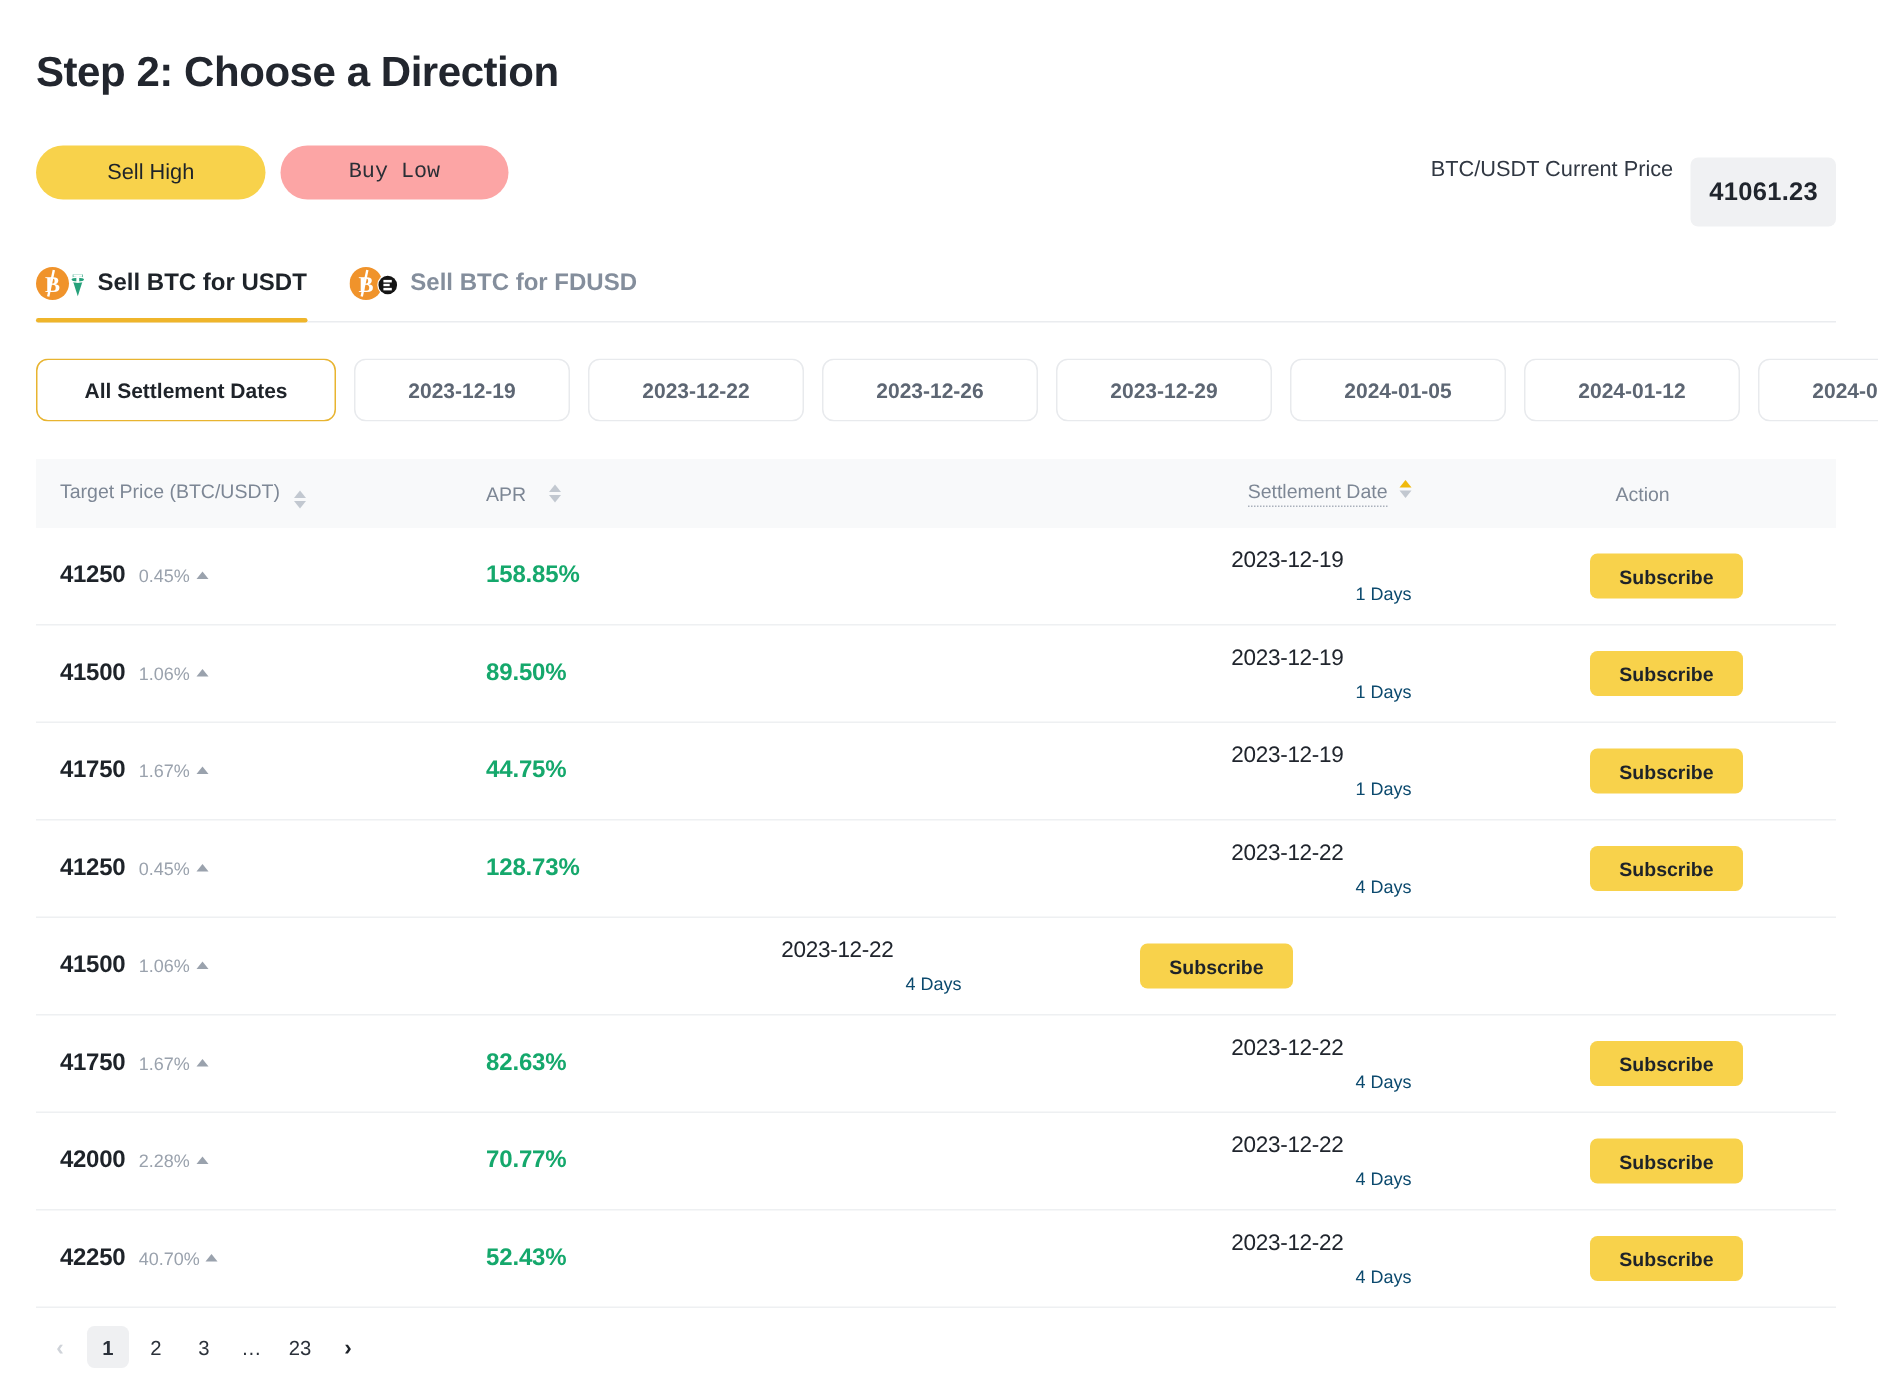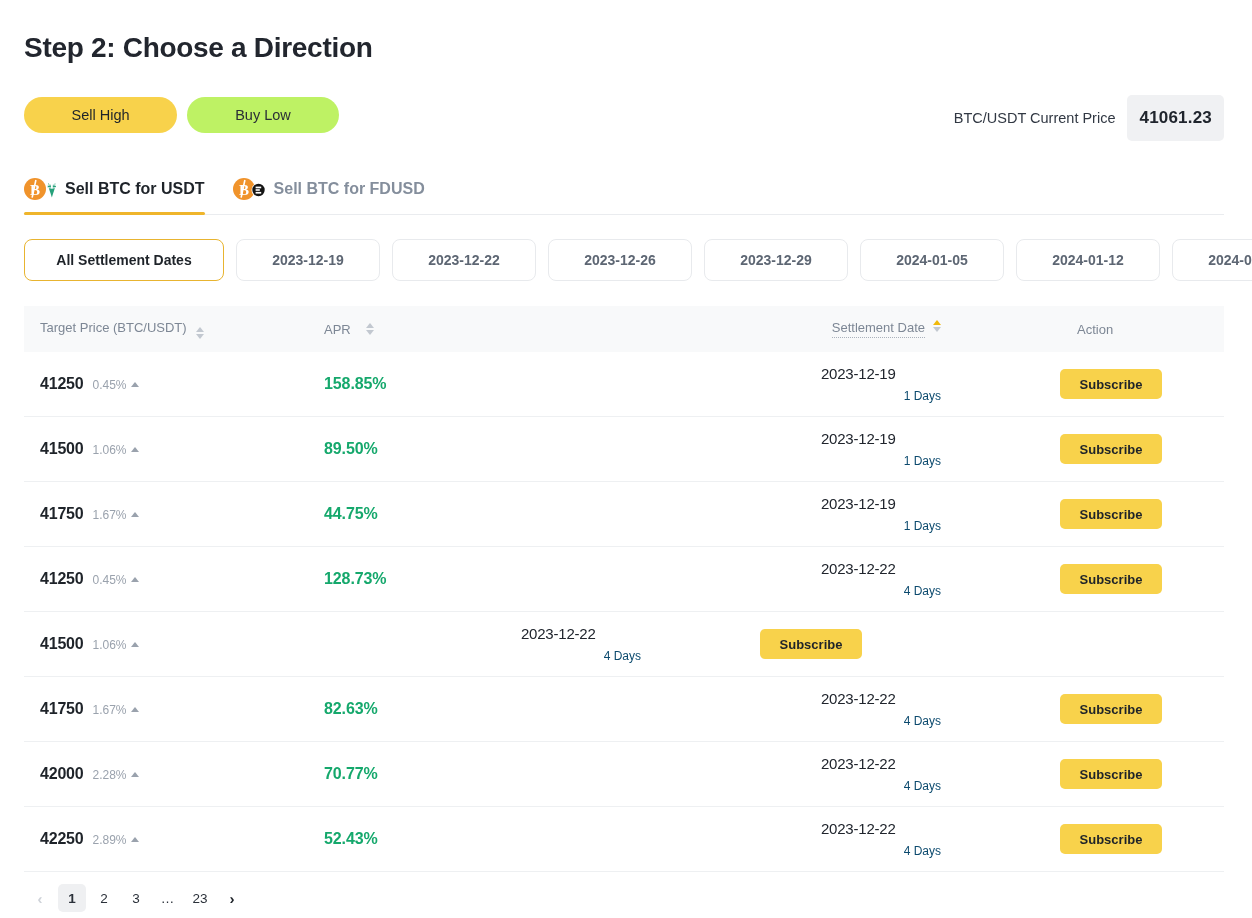--- a/index.html
+++ b/index.html
@@ -38,28 +38,28 @@
     font-family: "Liberation Sans", sans-serif;
     font-size: 14.5px;
     cursor: pointer;
     padding: 0 30px;
     color: #1e2329;
     display: flex;
     align-items: center;
     justify-content: center;
   }
   .dir-btn.active { background: #f8d24b; width: 153px; font-weight: normal; }
-  .dir-btn.inactive { background: #bef264; width: 152px; color: #2b2f36; }
+  .dir-btn.inactive { background: #fca5a5; width: 152px; color: #2b2f36; font-family: Liberation Mono, monospace; }
 
   
   .price-row {
     position: absolute;
-    right: 28px; top: 95px;
-    display: flex;
-    align-items: center;
+    right: 28px; top: 105px;
+    display: flex;
+    align-items: flex-start;
     gap: 12px;
   }
   .price-label { font-size: 14.5px; color: #313843; }
   .price-value {
     background: #f0f1f3;
     border-radius: 5px;
     padding: 13px 12px;
     font-size: 17px;
     font-weight: bold;
     color: #20252d;
@@ -442,21 +442,21 @@
             <span class="sdays">4 Days</span>
           </div>
           <div class="c4">
             <button class="subscribe-btn">Subscribe</button>
           </div>
         </div>
         <div class="row">
           <div class="c1">
             <span class="target-price">42250</span>
             <span class="delta">
-              <span>2.89%</span>
+              <span>40.70%</span>
               <span class="tri-up"></span>
             </span>
           </div>
           <div class="c2"><span class="apr">52.43%</span></div>
           <div class="c3">
             <span class="sdate">2023-12-22</span>
             <span class="sdays">4 Days</span>
           </div>
           <div class="c4">
             <button class="subscribe-btn">Subscribe</button>

